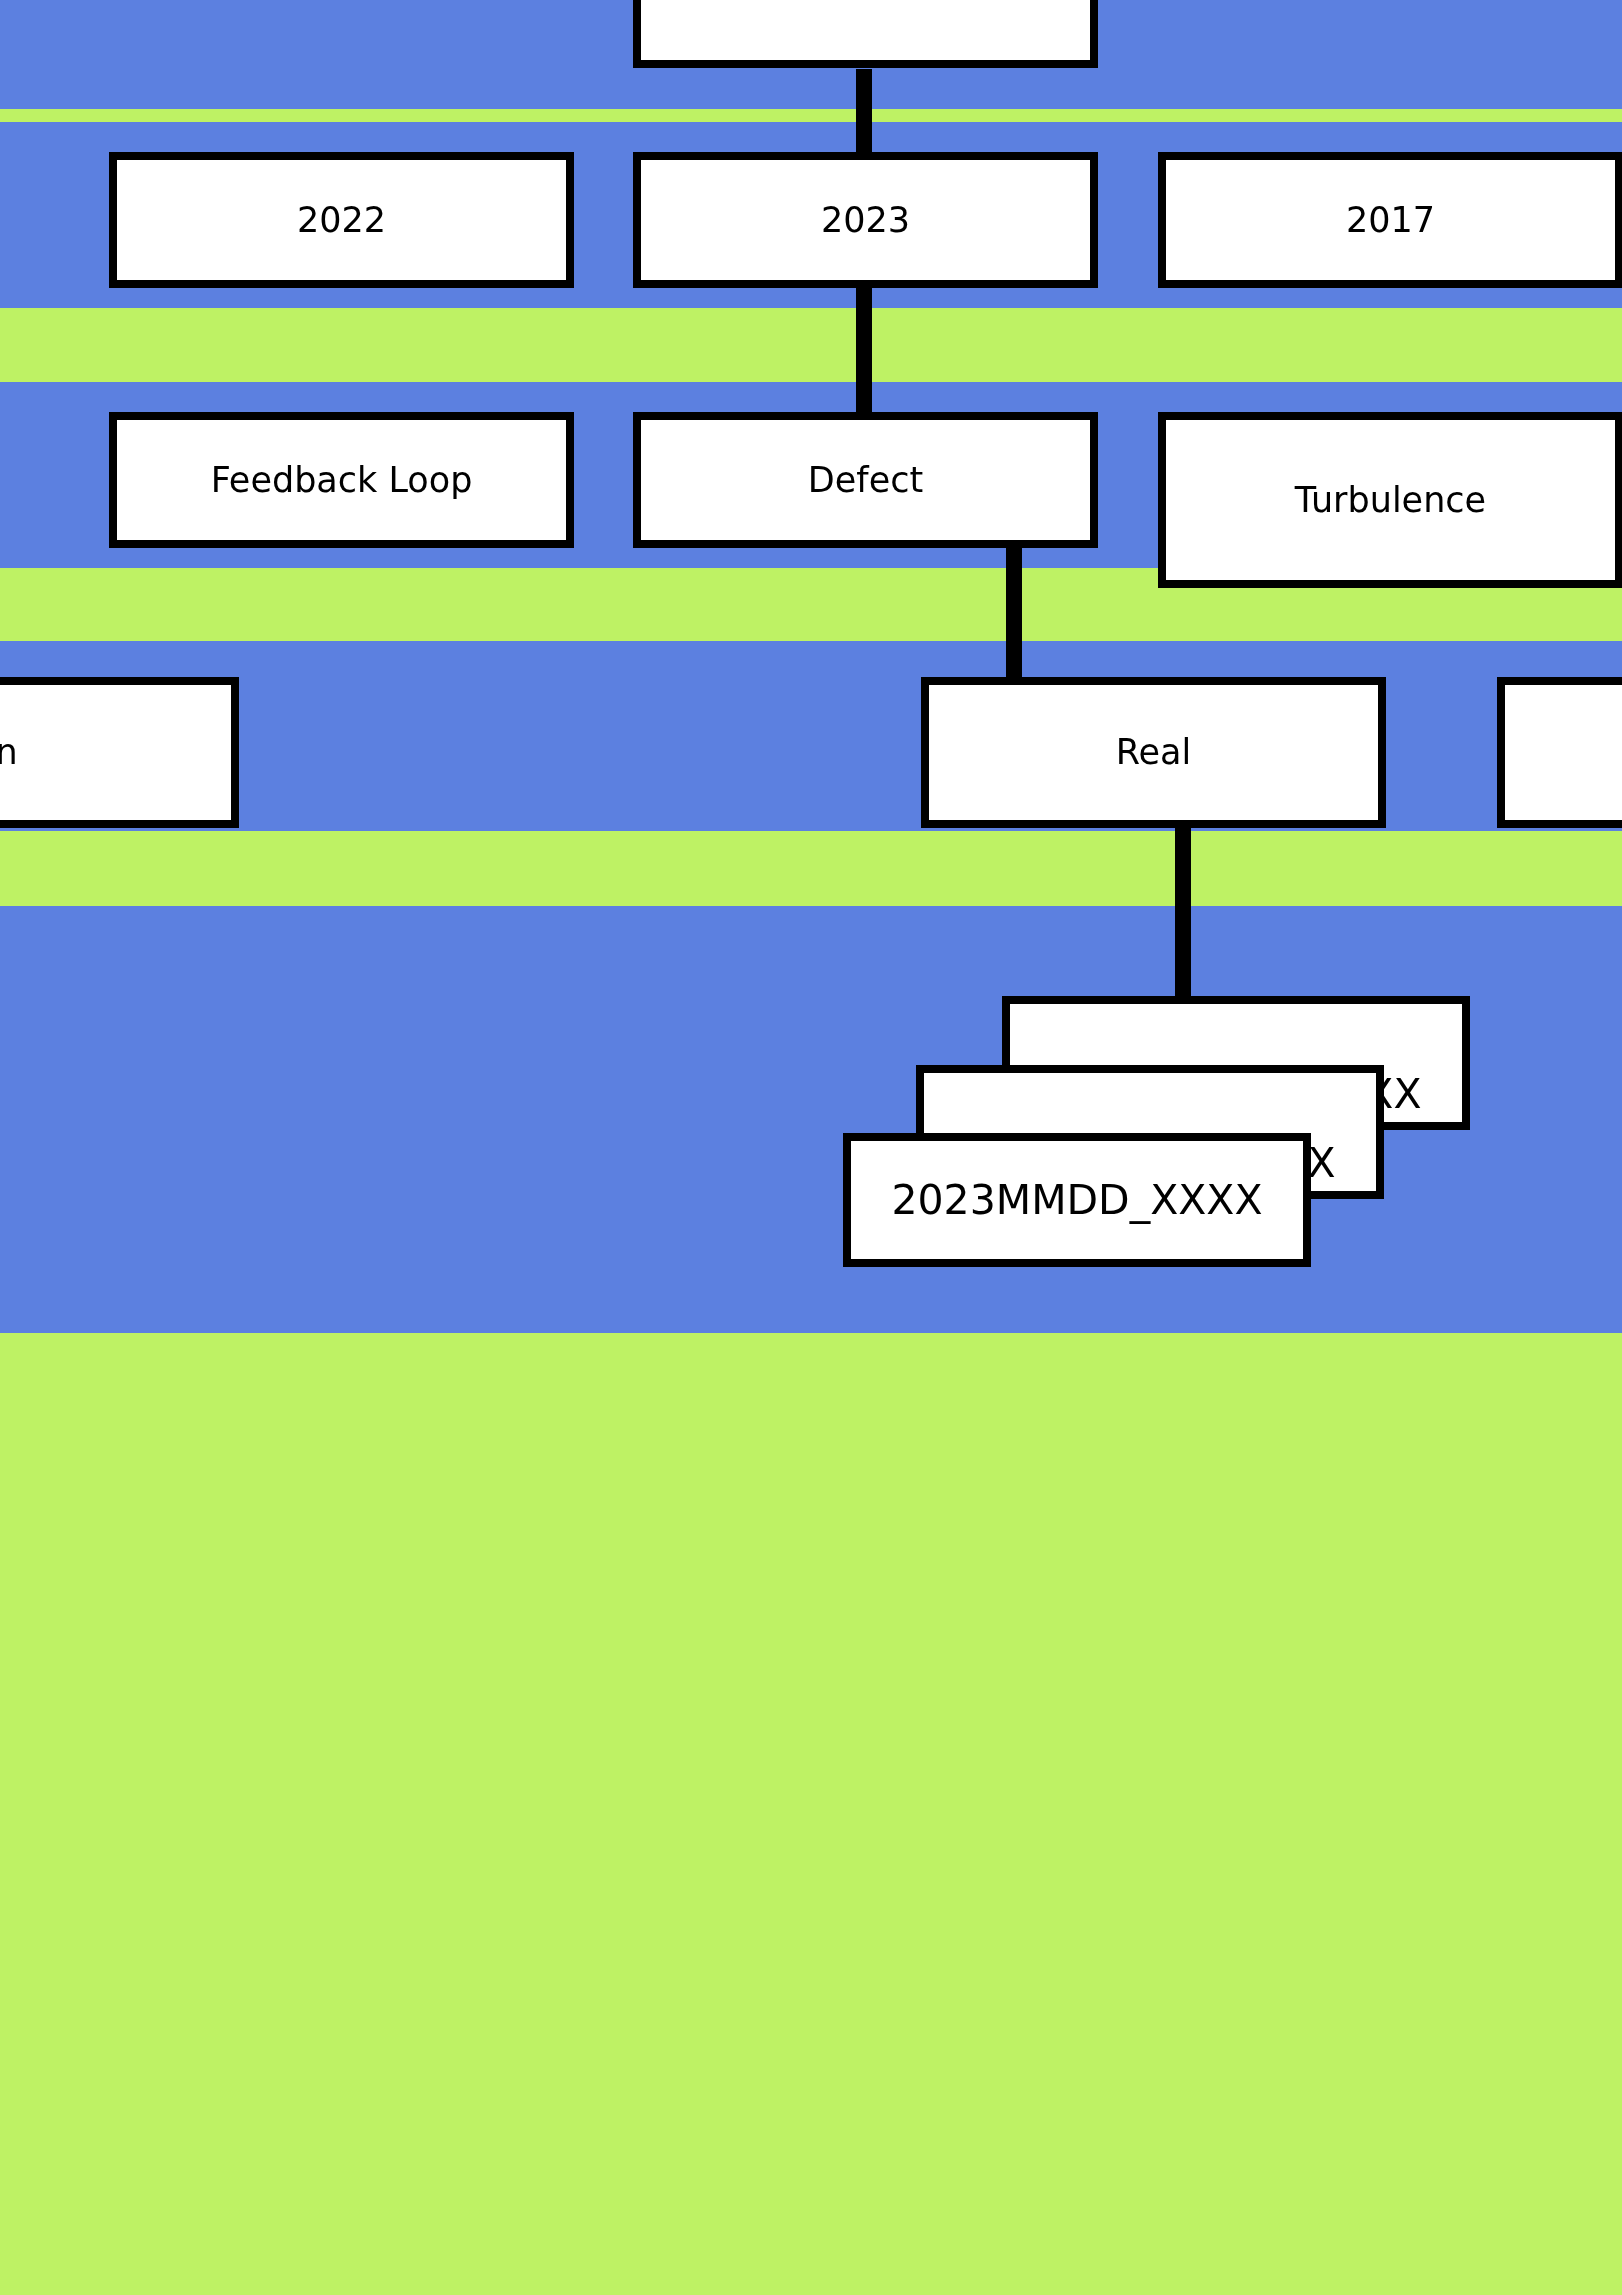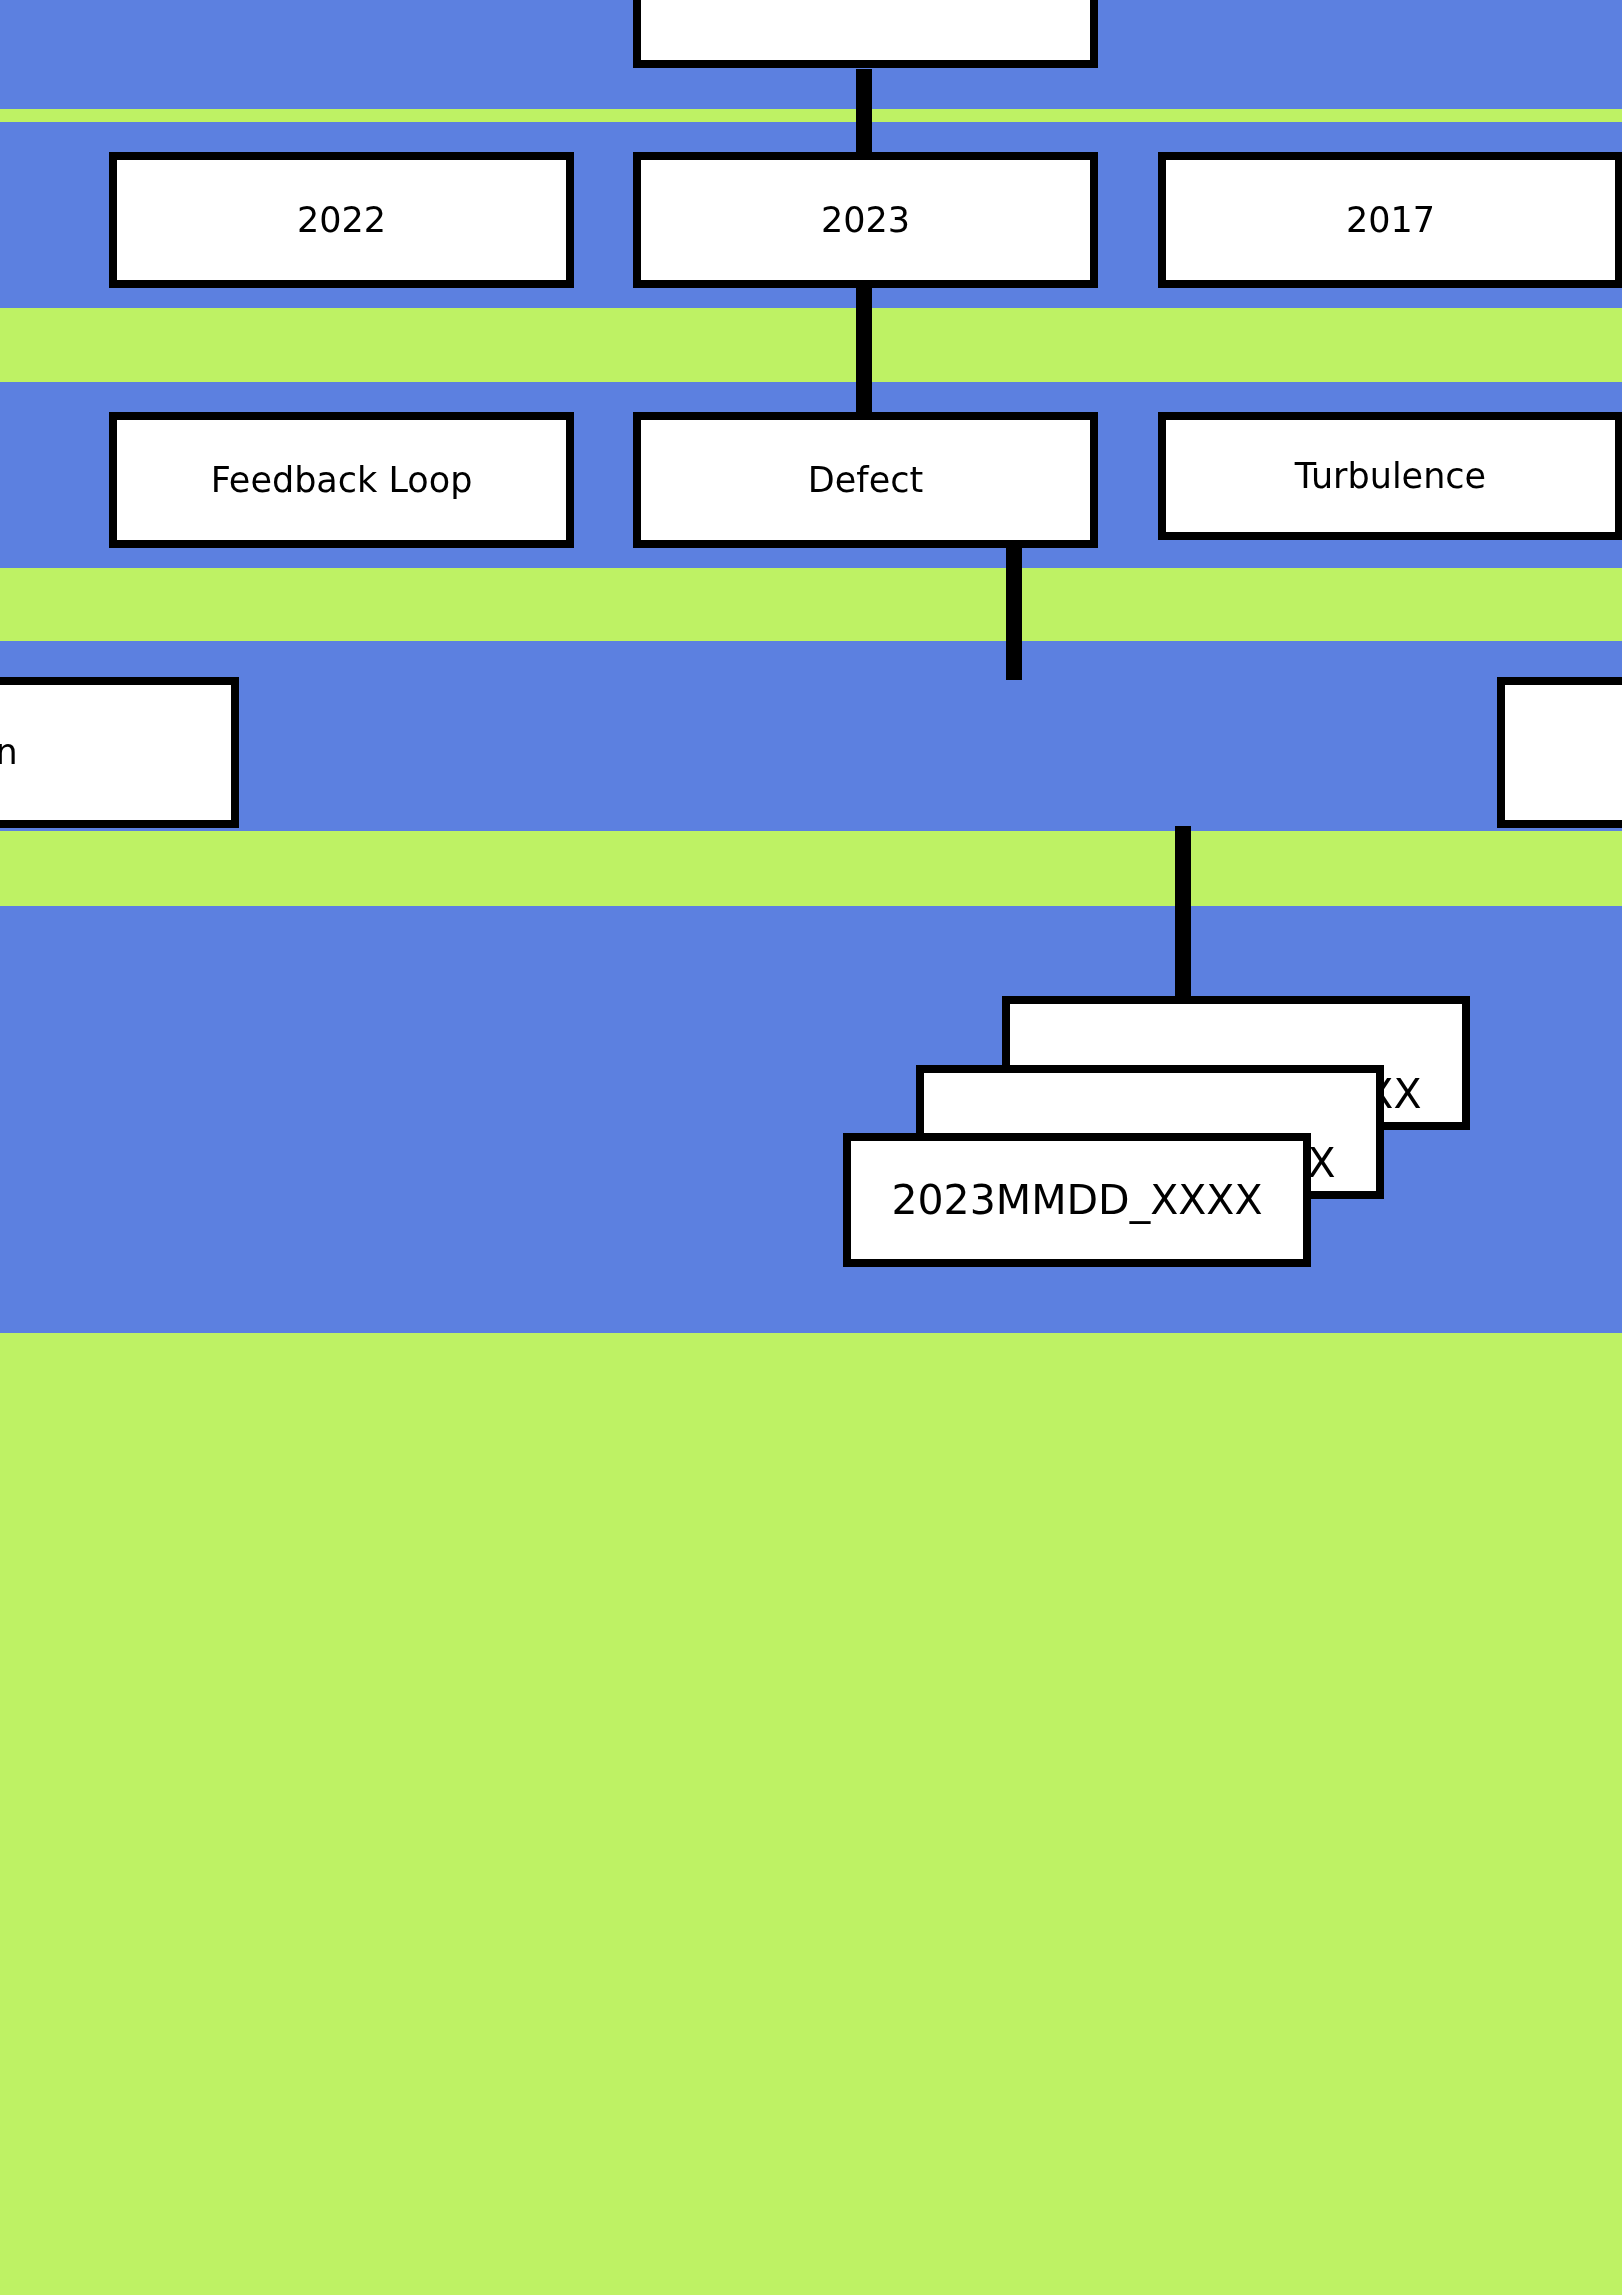--- a/index.html
+++ b/index.html
@@ -45,21 +45,21 @@
   #node-atoms span{font-size:41px;transform:translateY(-3.9px);}
 
   
   #node-2022{left:109px;top:152px;width:465px;height:136px;}
   #node-2023{left:633px;top:152px;width:465px;height:136px;}
   #node-2021{left:1158px;top:152px;width:465px;height:136px;}
 
   
   #node-feedback-loop{left:109px;top:412px;width:465px;height:136px;}
   #node-defect{left:633px;top:412px;width:465px;height:136px;}
-  #node-turbulence{left:1158px;top:412px;width:465px;height:128px;}
+  #node-turbulence{left:1158px;top:412px;width:465px;height:176px;}
 
   
   #node-partial-left{left:-226px;top:677px;width:465px;height:151px;}
   #node-temperature{left:345px;top:677px;width:465px;height:151px;}
   #node-real{left:921px;top:677px;width:465px;height:151px;}
   #node-partial-right{left:1497px;top:677px;width:465px;height:151px;}
 
   .row-label{font-size:35px;}
   .row4-label{font-size:35px;}
 
@@ -122,20 +122,23 @@
   <div class="node" id="node-defect">
     <span class="row-label">Defect</span>
   </div>
   <div class="node" id="node-turbulence">
     <span class="row-label">Turbulence</span>
   </div>
 
   <div class="node" id="node-partial-left">
     <span class="row4-label">n</span>
   </div>
+  <div class="node" id="node-real">
+    <span class="row4-label">Real</span>
+  </div>
   <div class="node" id="node-partial-right">
     <span class="row4-label"></span>
   </div>
 
   <div class="card" id="node-file-3">
     <span>2023MMDD_XXXX</span>
   </div>
   <div class="card" id="node-file-2">
     <span>2023MMDD_XXXX</span>
   </div>

